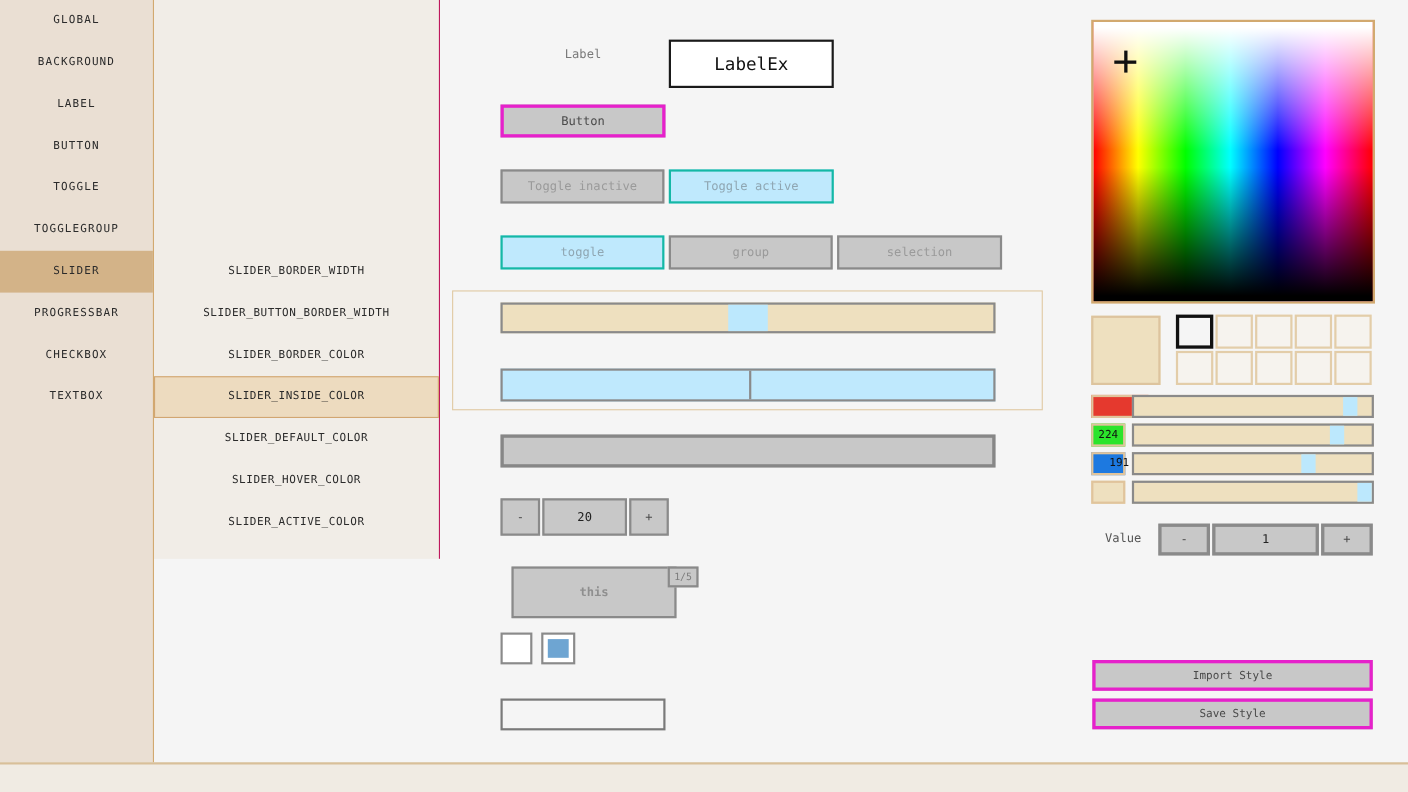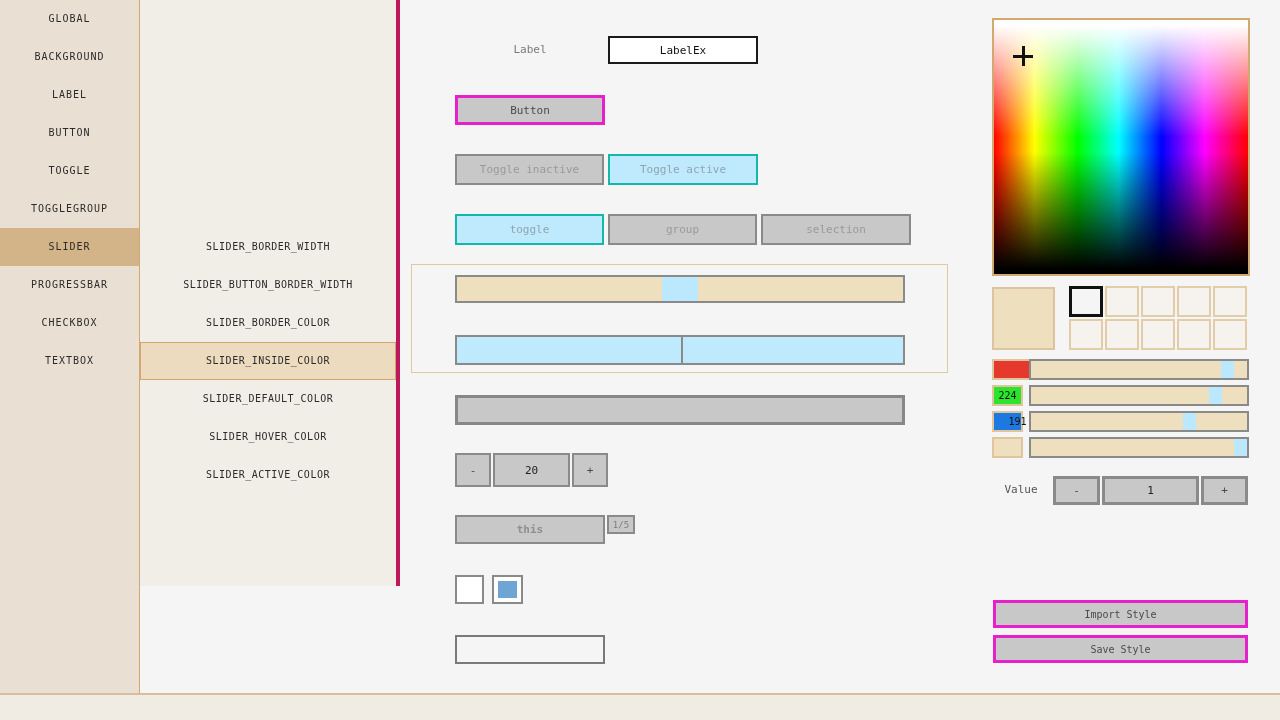--- a/index.html
+++ b/index.html
@@ -6,57 +6,57 @@
   html,body { width:1280px; height:720px; overflow:hidden; }
   body { font-family:"DejaVu Sans Mono","Liberation Mono",monospace; background:#f5f5f5; position:relative; }
   .abs { position:absolute; }
 
   
   .sidebar { left:0; top:0; width:140px; height:694px; background:#eadfd3; border-right:1px solid #d2a96f; }
   .sidebar-item { height:38px; line-height:38px; text-align:center; font-size:10px; letter-spacing:1px; color:#2b2b2b; cursor:default; }
   .sidebar-item.selected { background:#d3b388; }
 
   
-  .props { left:140px; top:0; width:260px; height:586px; background:#f1ede7; border-right:4px solid #be185d; padding-top:228px; }
+  .props { left:140px; top:0; width:260px; height:508px; background:#f1ede7; border-right:1px solid #be185d; padding-top:228px; }
   .prop-item { height:38px; line-height:38px; text-align:center; font-size:10px; letter-spacing:0.5px; color:#2b2b2b; }
   .prop-item.selected { background:#eddbbf; border:1px solid #d2a671; line-height:36px; }
 
   
   .footer { left:0; top:693px; width:1280px; height:27px; background:#f0ebe3; border-top:2px solid #d8bf99; }
 
   
   .gray-btn { background:#c8c8c8; border:2px solid #8a8a8a; color:#4a4a4a;
               display:flex; align-items:center; justify-content:center; font-size:11px; }
   .blue-btn { background:#bfe9fd; border:2px solid #14b8a6; color:#8fa6b2;
               display:flex; align-items:center; justify-content:center; font-size:11px; }
   .gray-text { color:#9a9a9a; }
 
   
   .lbl-caption { left:500px; top:43px; width:60px; text-align:center; font-size:11px; color:#7a7a7a; }
-  .lbl-box { left:608px; top:36px; width:150px; height:28px; background:#ffffff; border:2px solid #1a1a1a;
-             display:flex; align-items:center; justify-content:center; font-size:11px; color:#111; }
+  .lbl-box { left:608px; top:36px; width:150px; height:44px; background:#ffffff; border:2px solid #1a1a1a;
+             display:flex; align-items:center; justify-content:center; font-size:16px; color:#111; }
   .btn-main { left:455px; top:95px; width:150px; height:30px; border:3px solid #e621cb; }
   .tg-inactive { left:455px; top:154px; width:149px; height:31px; }
   .tg-active   { left:608px; top:154px; width:150px; height:31px; }
   .grp-0 { left:455px; top:214px; width:149px; height:31px; }
   .grp-1 { left:608px; top:214px; width:149px; height:31px; }
   .grp-2 { left:761px; top:214px; width:150px; height:31px; }
 
   .slider-outline { left:411px; top:264px; width:537px; height:109px; border:1px solid #e0c9a2; }
   .slider1 { left:455px; top:275px; width:450px; height:28px; background:#eee0bf; border:2px solid #8a8a8a; }
   .slider1-handle { left:205px; top:0; width:36px; height:24px; background:#bce8fd; }
   .slider2 { left:455px; top:335px; width:450px; height:30px; background:#bfe9fd; border:2px solid #8a8a8a; }
   .slider2-divider { left:224px; top:0; width:2px; height:26px; background:#8a8a8a; }
   .progressbar { left:455px; top:395px; width:450px; height:30px; background:#c8c8c8; border:3px solid #878787; }
 
   .spinner { left:455px; top:453px; display:flex; gap:2px; }
   .spinner .sp-btn { width:36px; height:34px; }
   .spinner .sp-val { width:77px; height:34px; color:#222; }
 
-  .combo { left:455px; top:515px; width:150px; height:29px; color:#8f8f8f;font-weight:bold; }
+  .combo { left:465px; top:515px; width:150px; height:47px; color:#8f8f8f;font-weight:bold; }
   .combo-badge { left:607px; top:515px; width:28px; height:19px; font-size:9px; color:#7d7d7d; }
 
   .checkbox { left:455px; top:575px; width:29px; height:29px; background:#ffffff; border:2px solid #8a8a8a; }
   .checkbox2 { left:492px; top:575px; width:31px; height:29px; background:#ffffff; border:2px solid #8a8a8a;
                display:flex; align-items:center; justify-content:center; }
   .checkmark { width:19px; height:17px; background:#6ea5d2; }
   .textbox { left:455px; top:635px; width:150px; height:29px; background:#f5f5f5; border:2px solid #7a7a7a; }
 
   
   .picker { left:992px; top:18px; width:258px; height:258px; border:2px solid #d2a96f;

